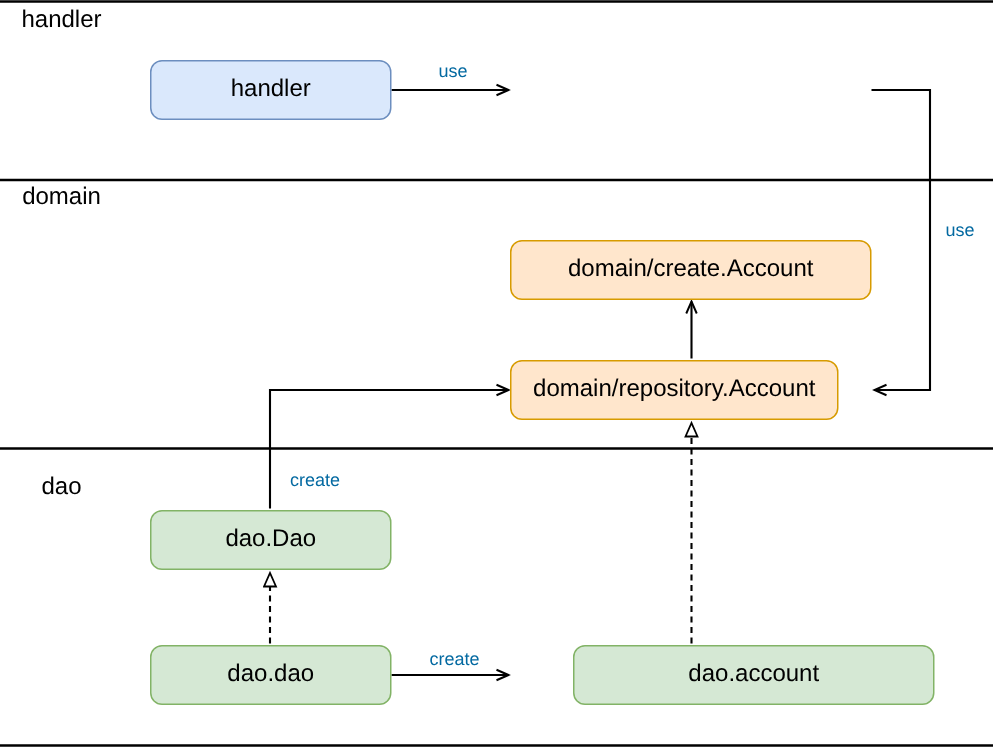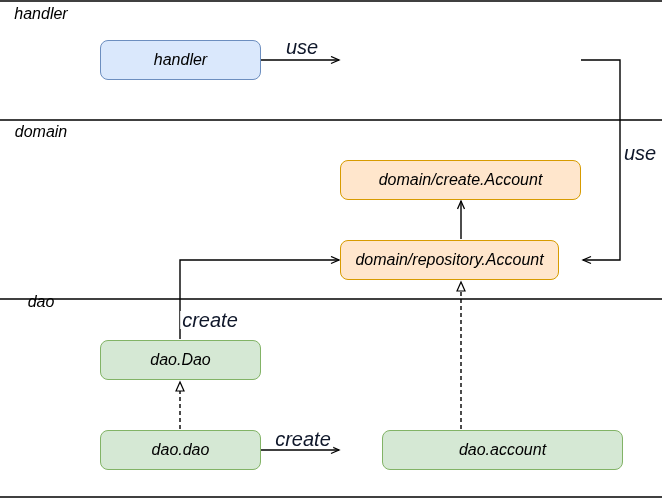--- a/index.html
+++ b/index.html
@@ -7,21 +7,20 @@
     padding: 0;
     background: #ffffff;
     font-family: "Liberation Sans", sans-serif;
   }
   #canvas {
     position: relative;
     width: 662px;
     height: 502px;
     background: #ffffff;
     overflow: hidden;
-    font-style: italic;
   }
   #edges-layer {
     position: absolute;
     left: 0;
     top: 0;
     width: 662px;
     height: 502px;
   }
   .lane-label {
     position: absolute;
@@ -43,23 +42,23 @@
     justify-content: center;
     font-size: 16px;
     color: #000000;
     white-space: nowrap;
   }
   .edge-label {
     position: absolute;
     transform: translate(-50%, -50%);
     background: #ffffff;
     padding: 0 2px;
-    font-size: 20px;
+    font-size: 12px;
     line-height: 18px;
-    color: #0f172a;
+    color: #0369a1;
     white-space: nowrap;
   }
 </style>
 </head>
 <body>
 
 <div id="canvas">
 
   <svg id="edges-layer" viewBox="0 0 662 502" xmlns="http://www.w3.org/2000/svg">
     <defs>
@@ -80,21 +79,21 @@
     <polyline points="581,60 620,60 620,260 583,260" fill="none" stroke="#000" stroke-width="1.4" marker-end="url(#openArrow)"></polyline>
     <polyline points="461,239 461,201" fill="none" stroke="#000" stroke-width="1.4" marker-end="url(#openArrow)"></polyline>
     <polyline points="180,339 180,260 339,260" fill="none" stroke="#000" stroke-width="1.4" marker-end="url(#openArrow)"></polyline>
     <polyline points="180,429 180,382" fill="none" stroke="#000" stroke-width="1.4" stroke-dasharray="4 3" marker-end="url(#hollowTriangle)"></polyline>
     <polyline points="461,429 461,282" fill="none" stroke="#000" stroke-width="1.4" stroke-dasharray="4 3" marker-end="url(#hollowTriangle)"></polyline>
     <polyline points="261,450 339,450" fill="none" stroke="#000" stroke-width="1.4" marker-end="url(#openArrow)"></polyline>
   </svg>
 
   <div class="lane-label" style="top:4px;">handler</div>
   <div class="lane-label" style="top:122px;text-align:center;">domain</div>
-  <div class="lane-label" style="top:292px;">dao</div>
+  <div class="lane-label" style="top:315px;">dao</div>
 
   <div class="node" style="left: 100px; top: 40px; width: 161px; height: 40px; background-color: rgb(218, 232, 252); border-color: rgb(108, 142, 191);">
     <span>handler</span>
   </div>
 
 
   <div class="node" style="left: 340px; top: 160px; width: 241px; height: 40px; background-color: rgb(255, 230, 204); border-color: rgb(215, 155, 0);">
     <span>domain/create.Account</span>
   </div>
 

